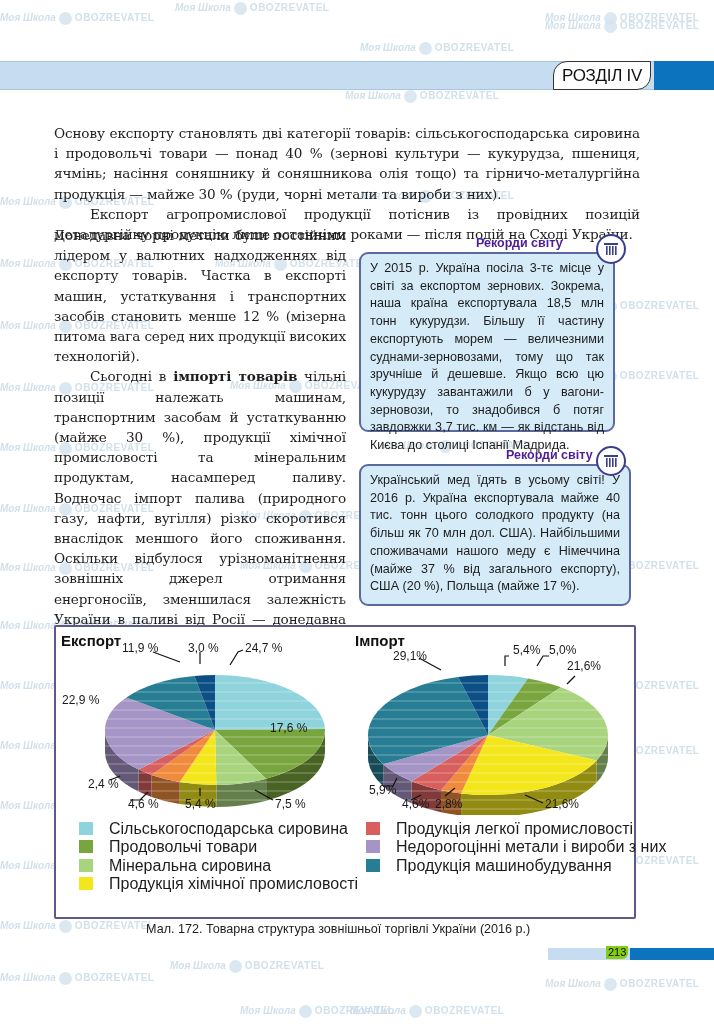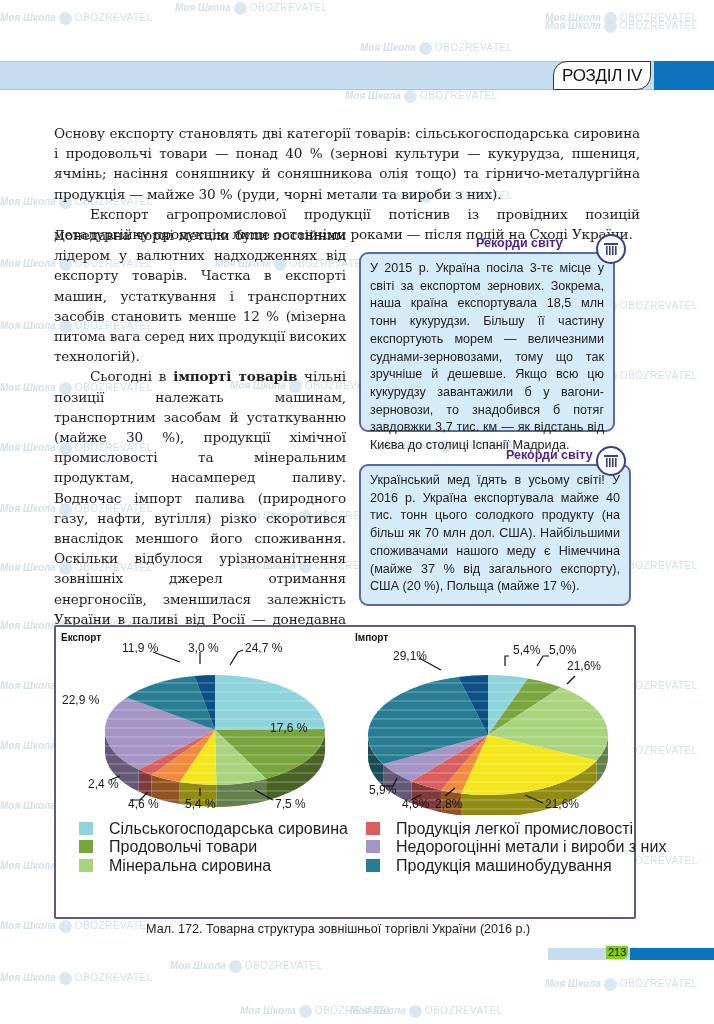--- a/index.html
+++ b/index.html
@@ -1,21 +1,21 @@
 <!DOCTYPE html>
 <html><head>
 <meta charset="utf-8">
 <style>
   html, body { margin:0; padding:0; }
   body { width:714px; height:1024px; background:#ffffff; position:relative; overflow:hidden;
          font-family:"DejaVu Serif", serif; color:#1e1e1e; }
   .wm { position:absolute; font-family:"Liberation Sans", sans-serif; font-size:10px; font-weight:bold;
         color:#c9dbe8; font-style:italic; white-space:nowrap; opacity:0.85; pointer-events:none; }
   .wm .o { display:inline-block; width:13px; height:13px; border-radius:50%; background:#d5e4ef; vertical-align:middle; margin:0 3px; }
-  .wm .b { font-style:normal; font-weight:normal; letter-spacing:0.5px;margin-top:20px; }
+  .wm .b { font-style:normal; font-weight:bold; letter-spacing:0.5px;margin-top:20px; }
 
   .header-band { position:absolute; left:0; top:61px; width:714px; height:27px; background:#c5dcf1; border-top:1px solid #a8c6e2; border-bottom:1px solid #a8c6e2; }
   .header-dark { position:absolute; right:0; top:61px; width:60px; height:29px; background:#0c74be; }
   .section-label { position:absolute; left:553px; top:61px; height:27px; padding:0 8px; border:1px solid #333; border-radius:14px 0 14px 0;
         background:#ffffff; font-family:"Liberation Sans", sans-serif; font-size:17px; line-height:27px; color:#111; letter-spacing:-0.3px; }
 
   .body-text { position:absolute; font-size:13.6px; line-height:20.2px; text-align:justify; letter-spacing:-0.15px; }
   .p1 { left:54px; top:123px; width:586px; }
   .p1 .ind { text-indent:36px; }
   .p2 { left:54px; top:225px; width:292px; }
@@ -23,21 +23,21 @@
   .p2 .ind { text-indent:36px; }
   b.kw { font-weight:bold; }
 
   .rec-title { position:absolute; font-family:"Liberation Sans", sans-serif; font-weight:bold; font-size:12.5px; color:#4c1d95; }
   .rec-icon { position:absolute; width:26px; height:26px; border:2px solid #3a3e8e; border-radius:50%; background:#fff; }
   .rec-icon .inner { position:absolute; left:5px; top:5px; width:16px; height:16px; }
   .rec-box { position:absolute; background:#d6ebf8; border:2px solid #5a6aa0; border-radius:9px;
         font-family:"Liberation Sans", sans-serif; font-size:12.6px; line-height:17.7px; text-align:justify; color:#1d1d1d; padding:6px 9px; box-sizing:border-box; }
 
   .fig-frame { position:absolute; left:54px; top:625px; width:578px; height:290px; border:2px solid #5d5a8a; border-radius:2px; background:#fff; }
-  .chart-title { position:absolute; font-family:"Liberation Sans", sans-serif; font-weight:bold; font-size:10px; color:#111; }
+  .chart-title { position:absolute; font-family:"Liberation Sans", sans-serif; font-weight:bold; font-size:15px; color:#111; }
   .chart-svg { position:absolute; }
   .plabel { font-family:"Liberation Sans", sans-serif; font-size:12px; fill:#1a1a1a; }
   .legend { position:absolute; font-family:"Liberation Sans", sans-serif; font-size:16px; color:#1d1d1d; }
   .legend .it { height:18.4px; line-height:18.4px; white-space:nowrap; }
   .legend .sw { display:inline-block; width:14px; height:13px; vertical-align:middle; margin-right:16px; margin-top:-3px; }
   .caption { position:absolute; left:146px; top:922px; font-family:"Liberation Sans", sans-serif; font-size:12.6px; color:#1d1d1d; }
 
   .footer-band { position:absolute; left:548px; top:948px; width:166px; height:12px; background:#c5dcf1; }
   .footer-dark { position:absolute; left:630px; top:948px; width:84px; height:12px; background:#0c74be; }
   .page-num { position:absolute; left:606px; top:946px; font-family:"Liberation Sans", sans-serif; font-size:11px; color:#111; background:#84cc16; padding:0 2px; border-radius:0 0 6px 0; line-height:13px;}
@@ -226,20 +226,21 @@
     <polyline points="38,146 48,146 52,138" fill="none" stroke="#111" stroke-width="1.2"></polyline>
     <text x="24" y="154" class="plabel">5,9%</text>
     <polyline points="74,18 96,30" fill="none" stroke="#111" stroke-width="1.2"></polyline>
     <text x="48" y="20" class="plabel">29,1%</text>
   </svg>
 
 <div class="legend" style="left:79px; top:820px;" id="legend-left">
     <div class="it"><span class="sw" style="background: rgb(143, 211, 220);"></span><span>Сільськогосподарська сировина</span></div>
     <div class="it"><span class="sw" style="background: rgb(121, 165, 62);"></span><span>Продовольчі товари</span></div>
     <div class="it"><span class="sw" style="background: rgb(169, 212, 126);"></span><span>Мінеральна сировина</span></div>
+    <div class="it"><span class="sw" style="background: rgb(243, 231, 28);"></span><span>Продукція хімічної промисловості</span></div>
   </div>
 <div class="legend" style="left:366px; top:820px;" id="legend-right">
     <div class="it"><span class="sw" style="background: rgb(217, 95, 95);"></span><span>Продукція легкої промисловості</span></div>
     <div class="it"><span class="sw" style="background: rgb(165, 148, 198);"></span><span>Недорогоцінні метали і вироби з них</span></div>
     <div class="it"><span class="sw" style="background: rgb(39, 125, 147);"></span><span>Продукція машинобудування</span></div>
   </div>
 
 <div class="caption">Мал. 172. Товарна структура зовнішньої торгівлі України (2016 р.)</div>
 
 <div class="footer-band"></div>

